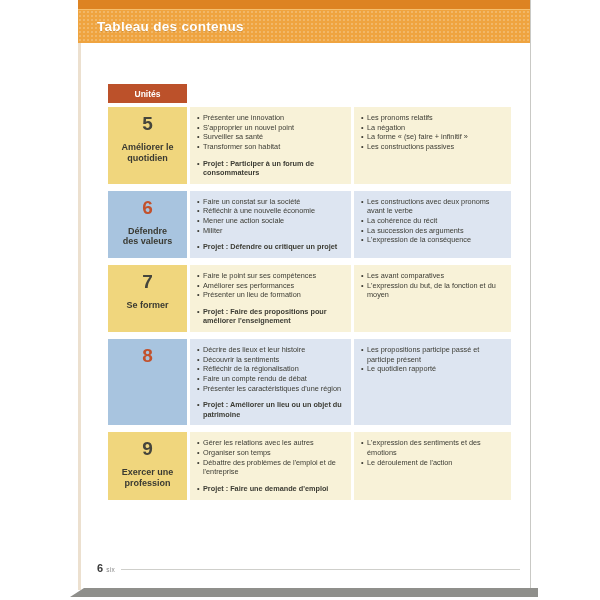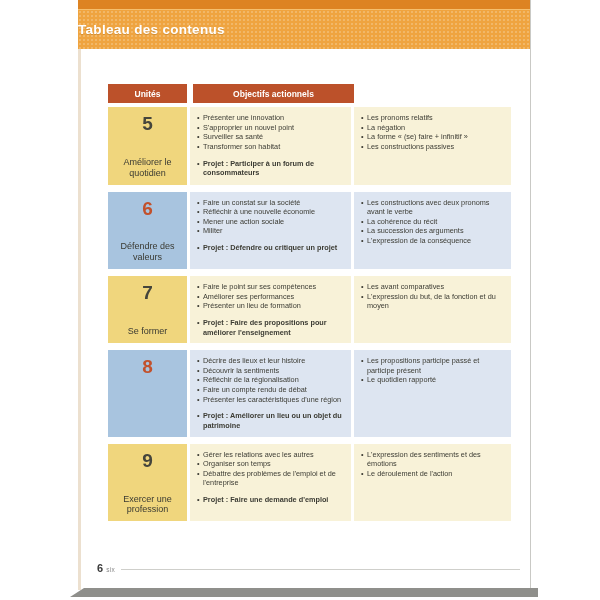--- a/index.html
+++ b/index.html
@@ -25,40 +25,41 @@
     background: #8f8f8b;
     clip-path: polygon(0 100%, 14px 0, 100% 0, 100% 100%);
   }
   .top-strip {
     position: absolute; left: 0; top: 0;
     width: 100%; height: 9px;
     background: #dd8322;
   }
   .header-bar {
     position: absolute; left: 0; top: 9px;
-    width: 100%; height: 40px;
+    width: 100%; height: 34px;
     background: #efa440;
     background-image: radial-gradient(circle, rgba(255,255,255,0.22) 0.7px, transparent 1px);
     background-size: 4px 4px;
     display: flex; align-items: center;
+    padding-left: 19px;
     border-top: 1px solid #f6bf6d;
   }
   .header-bar .title {
     color: #ffffff;
     font-size: 13.5px;
     font-weight: bold;
     letter-spacing: 0.3px;
     text-shadow: 0 1px 0 rgba(0,0,0,0.12);
   }
   .contents-table {
     position: absolute;
     left: 30px; top: 84px;
     width: 403px;
   }
-  .thead { display: flex; gap: 6px; margin-bottom: 4px; }
+  .thead { display: flex; gap: 16px; margin-bottom: 4px; }
   .th {
     background: #bc512a;
     color: #ffffff;
     font-size: 8.5px;
     font-weight: bold;
     height: 19px;
     display: flex; align-items: center; justify-content: center;
   }
   .col-unit { width: 79px; flex: 0 0 79px; }
   .col-obj  { width: 161px; flex: 0 0 161px; }
@@ -76,23 +77,23 @@
   .blue .unit-cell { background: #a8c4df; }
   .blue .content-cell { background: #dde5f1; }
   .unit-num {
     font-size: 19px;
     font-weight: bold;
     line-height: 1.05;
   }
   .yellow .unit-num { color: #45453c; }
   .blue .unit-num { color: #c2512c; }
   .unit-label {
-    margin-top: 23px;
+    margin-top: 8px;
     font-size: 9px;
-    font-weight: normal;
+    font-weight: bold;
     color: #3a3a32;
     line-height: 1.2;
     padding: 0 4px;
   }
   .item {
     display: flex;
     font-size: 7.3px;
     color: #3c3c34;
     line-height: 1.32;
   }
@@ -131,21 +132,20 @@
 
 <div class="page">
   <div class="top-strip"></div>
   <div class="header-bar">
     <span class="title">Tableau des contenus</span>
   </div>
 
   <div class="contents-table">
     <div class="thead">
       <div class="th col-unit">Unités</div>
-      <div class="th col-obj">Objectifs actionnels</div>
     </div>
     <div id="rows">
         <div class="unit-row yellow">
           <div class="cell unit-cell col-unit">
             <div class="unit-num">5</div>
             <div class="unit-label">Améliorer le quotidien</div>
           </div>
           <div class="cell content-cell col-obj">
             <div class="item">
               <span class="bullet">•</span>

